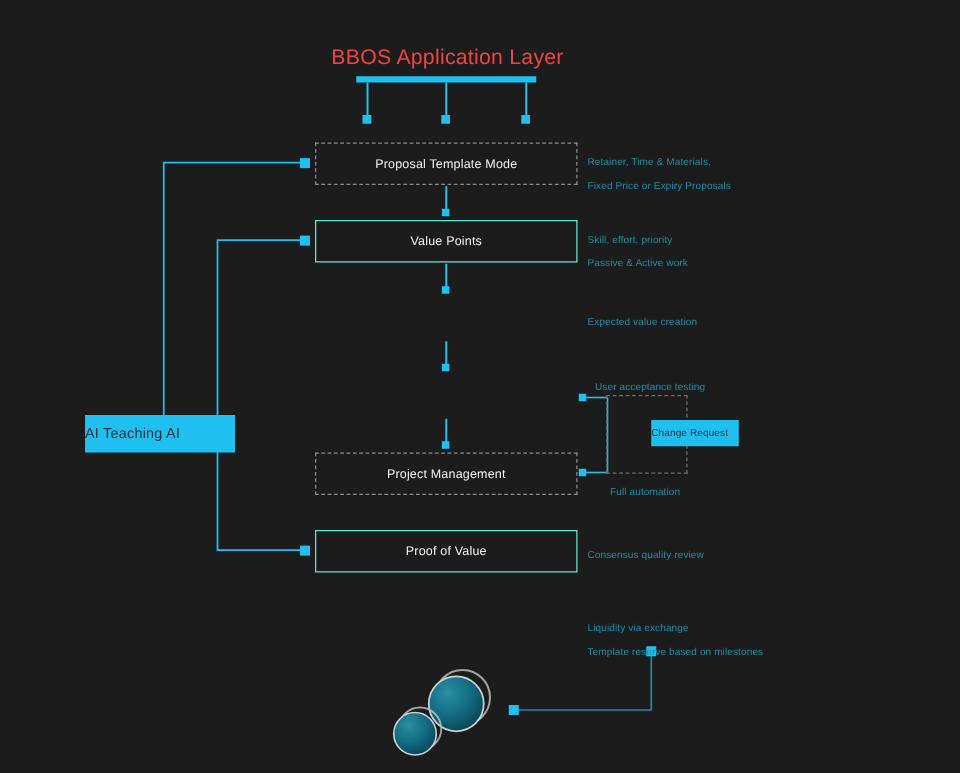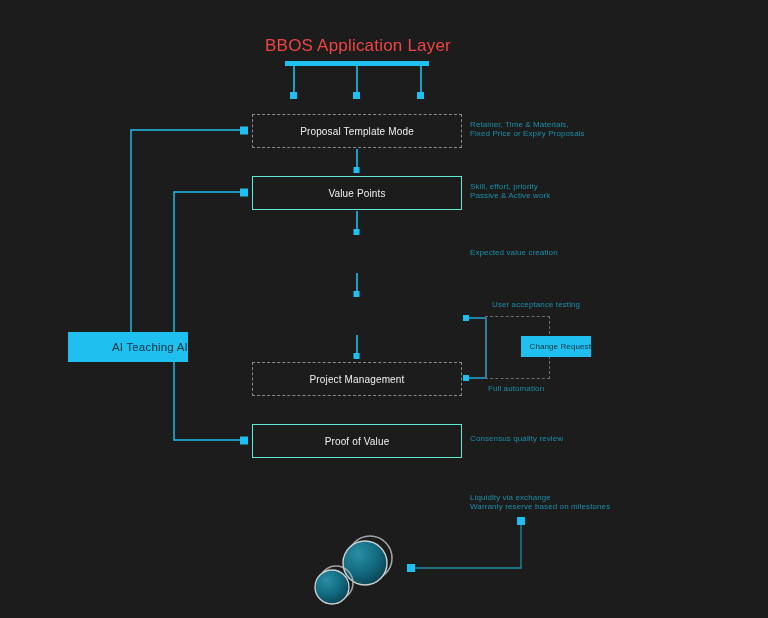--- a/index.html
+++ b/index.html
@@ -68,21 +68,21 @@
     border: 1px solid #5eead4;
   }
 
   
   .accent-box {
     position: absolute;
     background: #1fc0ef;
     color: #10323d;
     display: flex;
     align-items: center;
-    justify-content: flex-end;
+    justify-content: flex-start;
     white-space: nowrap;
   }
   #ai-teaching-ai {
     left: 68px;
     top: 332px;
     width: 120px;
     height: 30px;
     font-size: 11.5px;
     letter-spacing: 0.2px;
   }
@@ -93,21 +93,21 @@
     height: 21px;
     font-size: 8px;
     letter-spacing: 0.1px;
   }
 
   
   .annotation {
     position: absolute;
     color: #1b8fa8;
     font-size: 8px;
-    line-height: 9px;
+    line-height: 19px;
     letter-spacing: 0.1px;
     white-space: pre-line;
   }
 
   
   #feedback-frame {
     position: absolute;
     left: 485px;
     top: 316px;
     width: 65px;
@@ -211,19 +211,19 @@
   </div>
   <div class="accent-box" id="change-request">
     <span>Change Request</span>
   </div>
 
   <div class="annotation" style="left:470px; top:120px">Retainer, Time &amp; Materials,
 Fixed Price or Expiry Proposals</div>
   <div class="annotation" style="left:470px; top:182px">Skill, effort, priority
 Passive &amp; Active work</div>
   <div class="annotation" style="left:470px; top:248px">Expected value creation</div>
-  <div class="annotation" style="left:492px; top:300px">User acceptance testing</div>
+  <div class="annotation" style="left:476px; top:300px">User acceptance testing</div>
   <div class="annotation" style="left:488px; top:384px">Full automation</div>
   <div class="annotation" style="left:470px; top:434px">Consensus quality review</div>
   <div class="annotation" style="left:470px; top:493px">Liquidity via exchange
-Warranty reserve based on milestones</div>
+Template reserve based on milestones</div>
 
 </div>
 
 </body></html>

